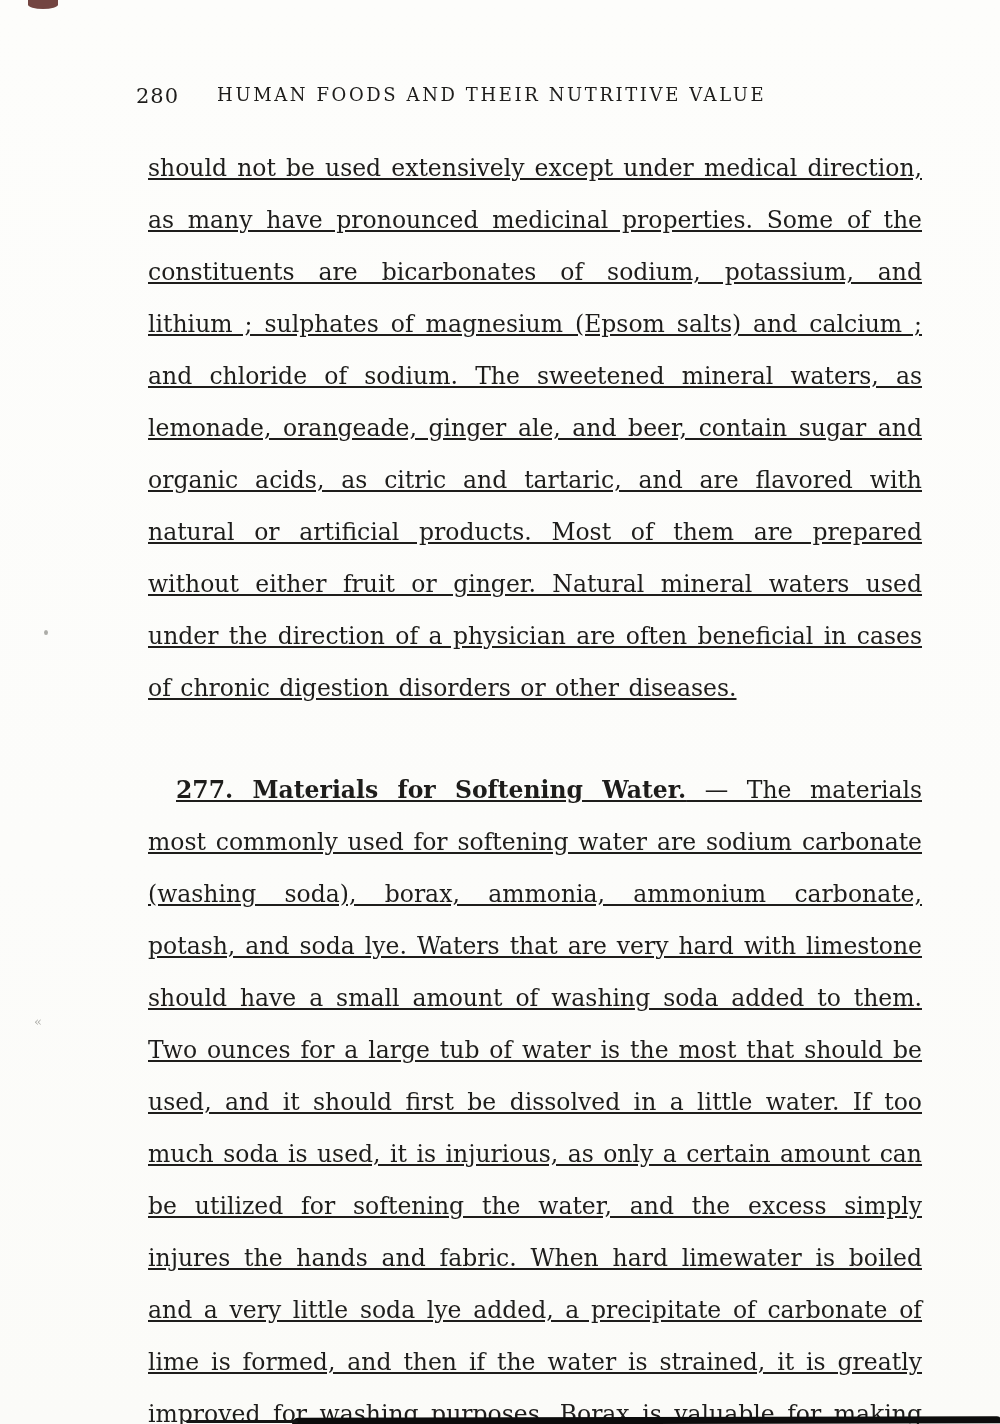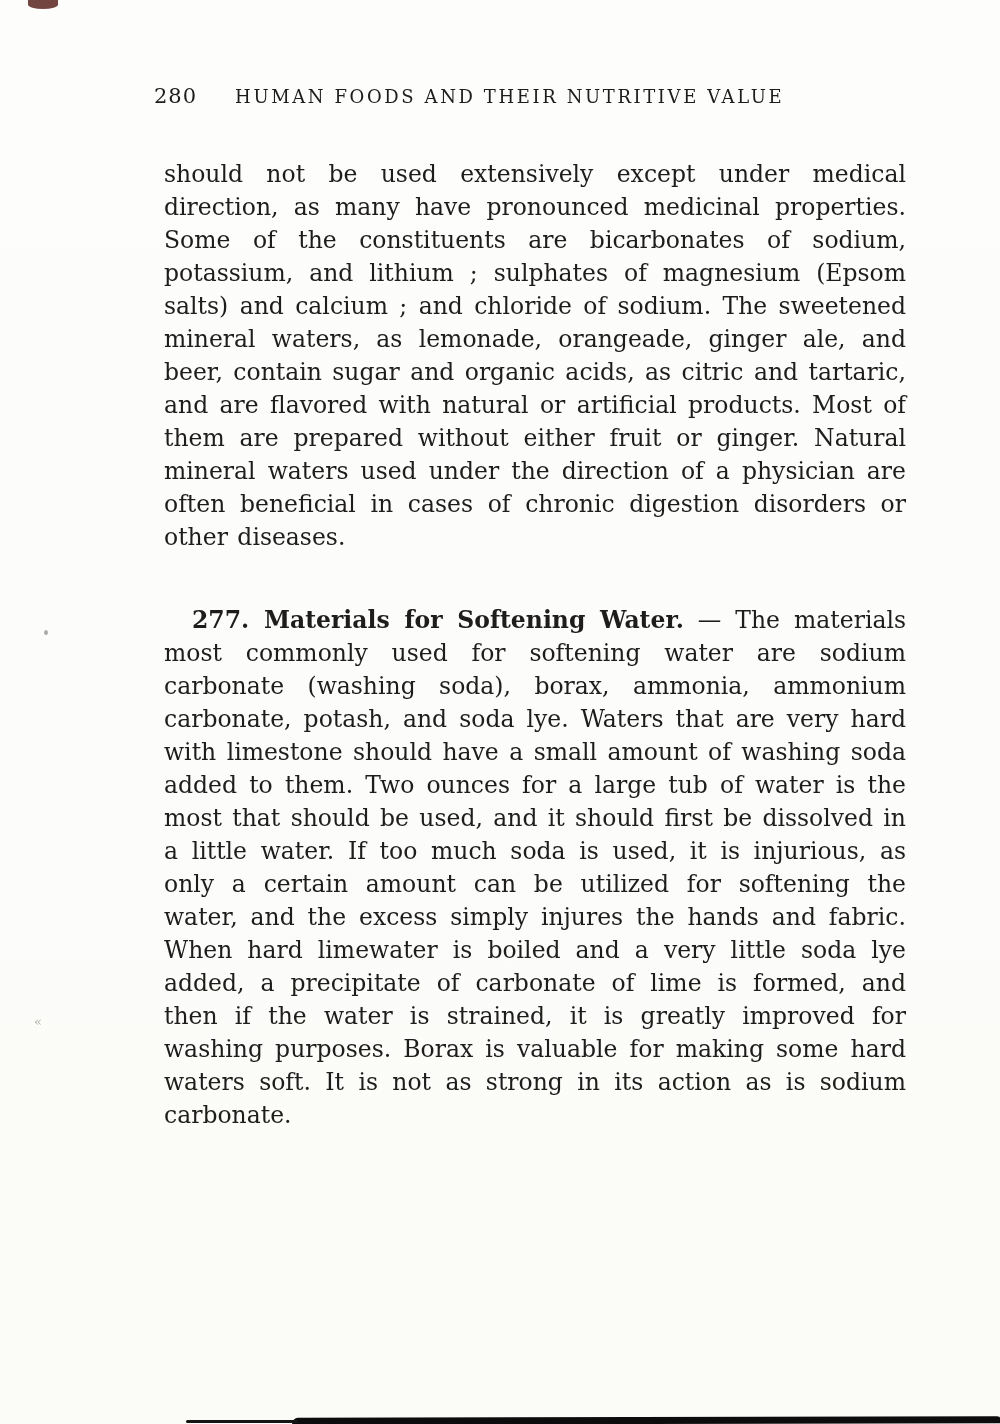--- a/index.html
+++ b/index.html
@@ -13,48 +13,49 @@
     height: 1424px;
     margin: 0 auto;
     background: linear-gradient(180deg, #fdfdfb 0%, #fcfcfa 60%, #fbfbf8 100%);
     overflow: hidden;
     font-family: "DejaVu Serif", "Liberation Serif", serif;
     color: #1e1d1b;
   }
   .page-header {
     position: absolute;
     top: 84px;
-    left: 154px;
+    left: 136px;
     width: 770px;
     display: flex;
-    align-items: center;
+    align-items: flex-start;
     gap: 38px;
     white-space: nowrap;
   }
   .page-number {
     font-size: 21px;
     letter-spacing: 1px;
   }
   .running-title {
     font-size: 18px;
     letter-spacing: 2.6px;
     font-weight: 400;
   }
   .text-column {
     position: absolute;
     left: 148px;
     top: 142px;
     width: 774px;
   }
   .body-paragraph {
     font-size: 23.5px;
-    line-height: 33px;
+    line-height: 52px;
     text-align: justify;
-    margin: 16px;
+    margin: 0;
     word-spacing: 2px;
+    text-decoration: underline;
   }
   .body-paragraph + .body-paragraph {
     margin-top: 50px;
     text-indent: 28px;
   }
   .section-heading {
     font-weight: bold;
   }
   
   .corner-mark {

